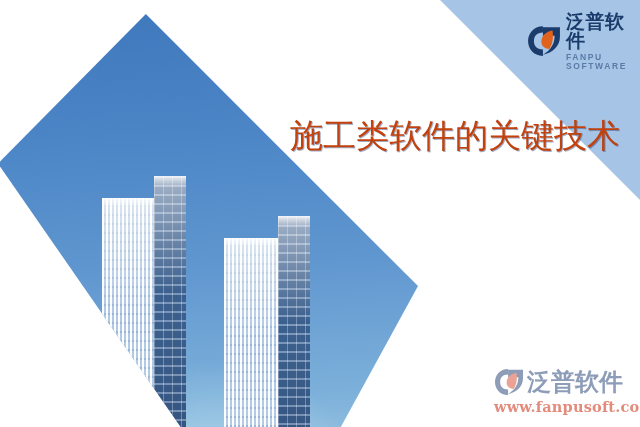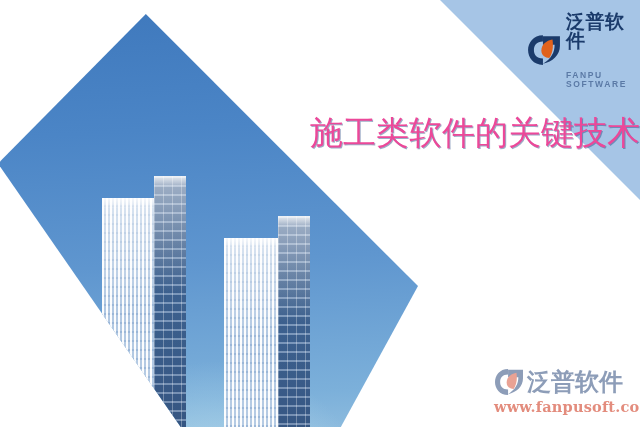--- a/index.html
+++ b/index.html
@@ -91,28 +91,27 @@
     left: 0; right: 0; top: 0; bottom: 0;
     background: linear-gradient(to bottom, rgba(255,255,255,0.55) 0%, rgba(255,255,255,0.0) 28%);
     pointer-events: none;
   }
 
   
   .title {
     position: absolute;
     left: 290px;
     top: 114px;
-    font-family: Liberation Mono, monospace;
+    font-family: Liberation Sans, sans-serif;
     font-size: 33px;
     line-height: 44px;
     letter-spacing: 0px;
-    color: #ec4899;
+    color: #c2410c;
     white-space: nowrap;
     text-shadow: 1px 1px 0 rgba(40,70,130,0.45);
-    margin-left: 20px;
   }
 
   
   .header-logo {
     position: absolute;
     left: 527px;
     top: 12px;
     display: flex;
     align-items: center;
     gap: 5px;
@@ -125,21 +124,21 @@
     font-weight: bold;
     color: #1b3b6b;
     letter-spacing: 0.5px;
   }
   .header-logo .en {
     font-family: "Liberation Sans", "DejaVu Sans", sans-serif;
     font-size: 8.5px;
     font-weight: bold;
     color: #5b7aa6;
     letter-spacing: 1.6px;
-    margin-top: 21px;
+    margin-top: 3px;
   }
 
   
   .watermark {
     position: absolute;
     left: 494px;
     top: 368px;
   }
   .watermark .row {
     display: flex;

